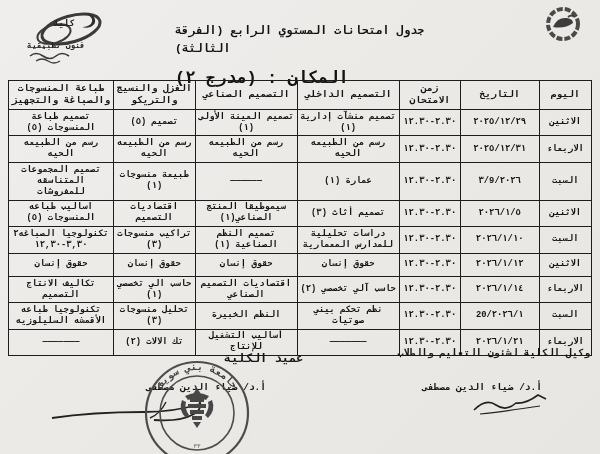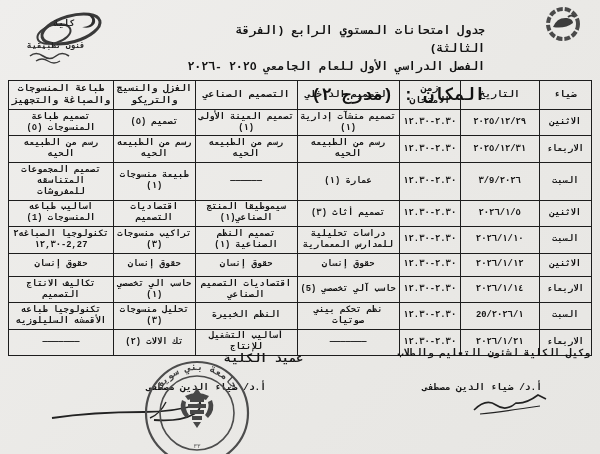--- a/index.html
+++ b/index.html
@@ -8,21 +8,21 @@
     background:linear-gradient(135deg,#efeeec 0%,#eae9e6 55%,#e7e6e3 100%);
     font-family:Liberation Mono, monospace;
     color:#161616;
   }
   
   .faculty-logo{position:absolute;top:6px;left:14px;}
   .univ-logo{position:absolute;top:4px;right:16px;}
   
   .title-block{
     position:absolute;top:22px;left:175px;width:310px;
-    direction:rtl;text-align:right;font-weight:bold;
+    direction:rtl;text-align:left;font-weight:bold;
     font-size:11.5px;line-height:1.55;color:#121212;
   }
   .title-block .t3{font-size:17px;margin-top:8px;}
   
   table.exam{
     position:absolute;top:80px;left:8px;width:584px;height:276px;
     direction:rtl;border-collapse:collapse;table-layout:fixed;
     background:transparent;
   }
   table.exam th,table.exam td{
@@ -64,37 +64,36 @@
   <div class="univ-logo">
     <svg width="42" height="44" viewBox="0 0 42 44">
       <circle cx="21" cy="20" r="15" fill="none" stroke="#4a4a4a" stroke-width="4" stroke-dasharray="6 2"></circle>
       <path d="M11,23 q4,-10 14,-9 q6,1 6,5 q-8,6 -20,4 z" fill="#3c3c3c"></path>
       <path d="M26,13 q4,-3 6,0" fill="none" stroke="#3c3c3c" stroke-width="2"></path>
     </svg>
   </div>
 
   <div class="title-block">
     <div class="t1">جدول امتحانات المستوي الرابع (الفرقة الثالثة)</div>
-    <div class="t2">الفصل الدراسي الأول للعام الجامعي ٢٠٢٥ -٢٠٢٦</div>
     <div class="t3">المكان : (مدرج ٢)</div>
   </div>
 
   <table class="exam">
     <colgroup>
       <col class="c-day">
         <col class="c-date">
         <col class="c-time">
       <col class="c-int">
         <col class="c-ind">
         <col class="c-tex">
         <col class="c-print">
     </colgroup>
     <thead>
       <tr>
-        <th>ضياء</th>
+        <th>اليوم</th>
         <th>التاريخ</th>
         <th>زمن الامتحان</th>
         <th>التصميم الداخلي</th>
         <th>التصميم الصناعي</th>
         <th>الغزل والنسيج والتريكو</th>
         <th>طباعة المنسوجات والصباغة والتجهيز</th>
       </tr>
     </thead>
     <tbody>
       <tr>
@@ -124,45 +123,45 @@
           <td>طبيعة منسوجات (١)</td>
           <td>تصميم المجموعات المتناسقه للمفروشات</td>
       </tr>
       <tr>
         <td>الاثنين</td>
           <td>٢٠٢٦/١/٥</td>
           <td>٢.٣٠-١٢.٣٠</td>
           <td>تصميم أثاث (٣)</td>
           <td>سيموطيقا المنتج الصناعي(١)</td>
           <td>اقتصاديات التصميم</td>
-          <td>اساليب طباعه المنسوجات (1)</td>
+          <td>اساليب طباعه المنسوجات (٥)</td>
       </tr>
       <tr>
         <td>السبت</td>
           <td>٢٠٢٦/١/١٠</td>
           <td>٢.٣٠-١٢.٣٠</td>
           <td>دراسات تحليلية للمدارس المعمارية</td>
           <td>تصميم النظم الصناعية (١)</td>
           <td>تراكيب منسوجات (٣)</td>
-          <td>تكنولوجيا الصباغه٢ 2,27-١٢,٣٠</td>
+          <td>تكنولوجيا الصباغه٢ ٣,٣٠-١٢,٣٠</td>
       </tr>
       <tr>
         <td>الاثنين</td>
           <td>٢٠٢٦/١/١٢</td>
           <td>٢.٣٠-١٢.٣٠</td>
           <td>حقوق إنسان</td>
           <td>حقوق إنسان</td>
           <td>حقوق إنسان</td>
           <td>حقوق إنسان</td>
       </tr>
       <tr>
         <td>الاربعاء</td>
           <td>٢٠٢٦/١/١٤</td>
           <td>٢.٣٠-١٢.٣٠</td>
-          <td>حاسب آلي تخصصي (5)</td>
+          <td>حاسب آلي تخصصي (٢)</td>
           <td>اقتصاديات التصميم الصناعي</td>
           <td>حاسب الي تخصصي (١)</td>
           <td>تكاليف الانتاج التصميم</td>
       </tr>
       <tr>
         <td>السبت</td>
           <td>٢٠٢٦/١/20</td>
           <td>٢.٣٠-١٢.٣٠</td>
           <td>نظم تحكم بيني صوتيات</td>
           <td>النظم الخبيرة</td>

